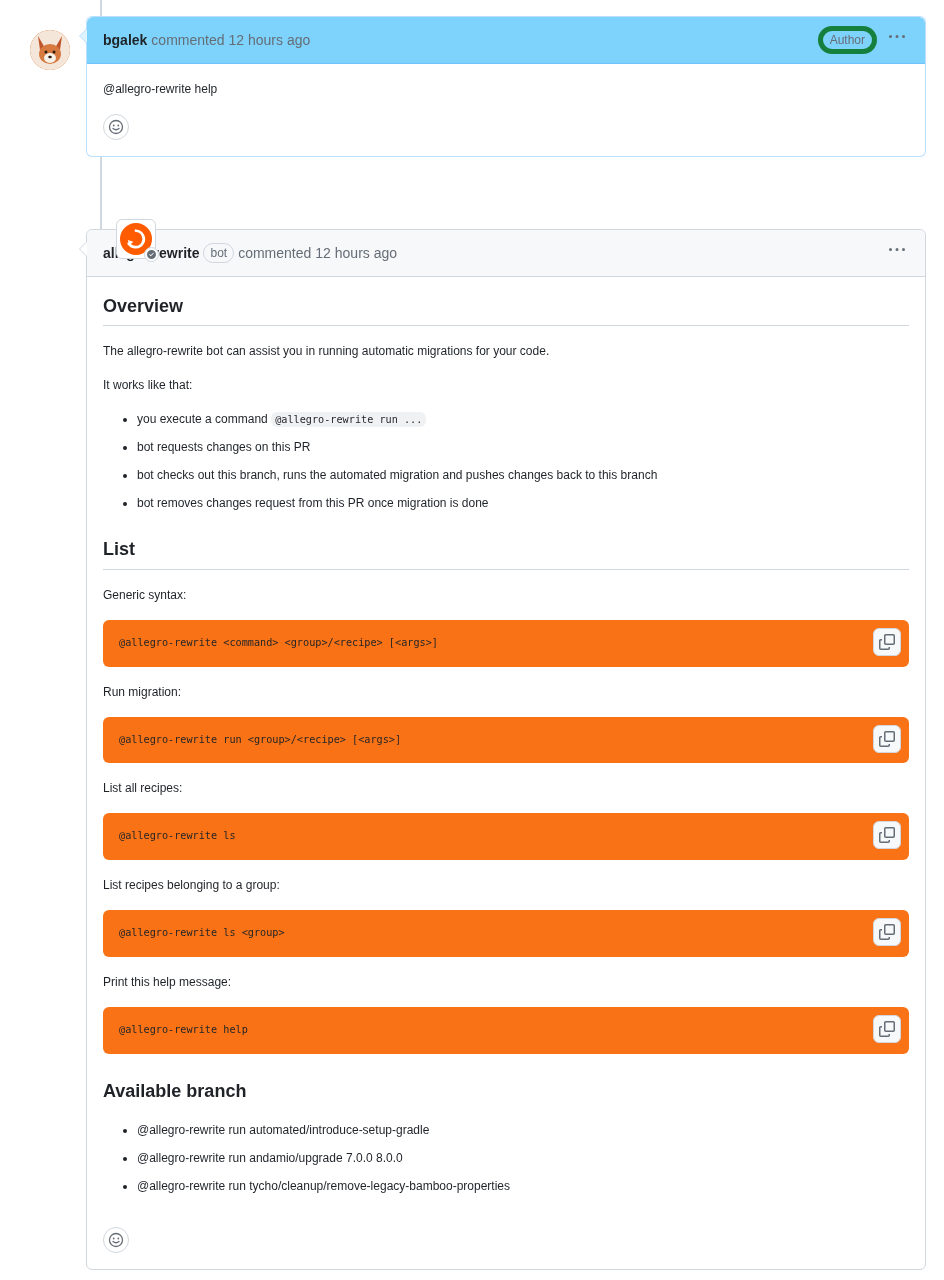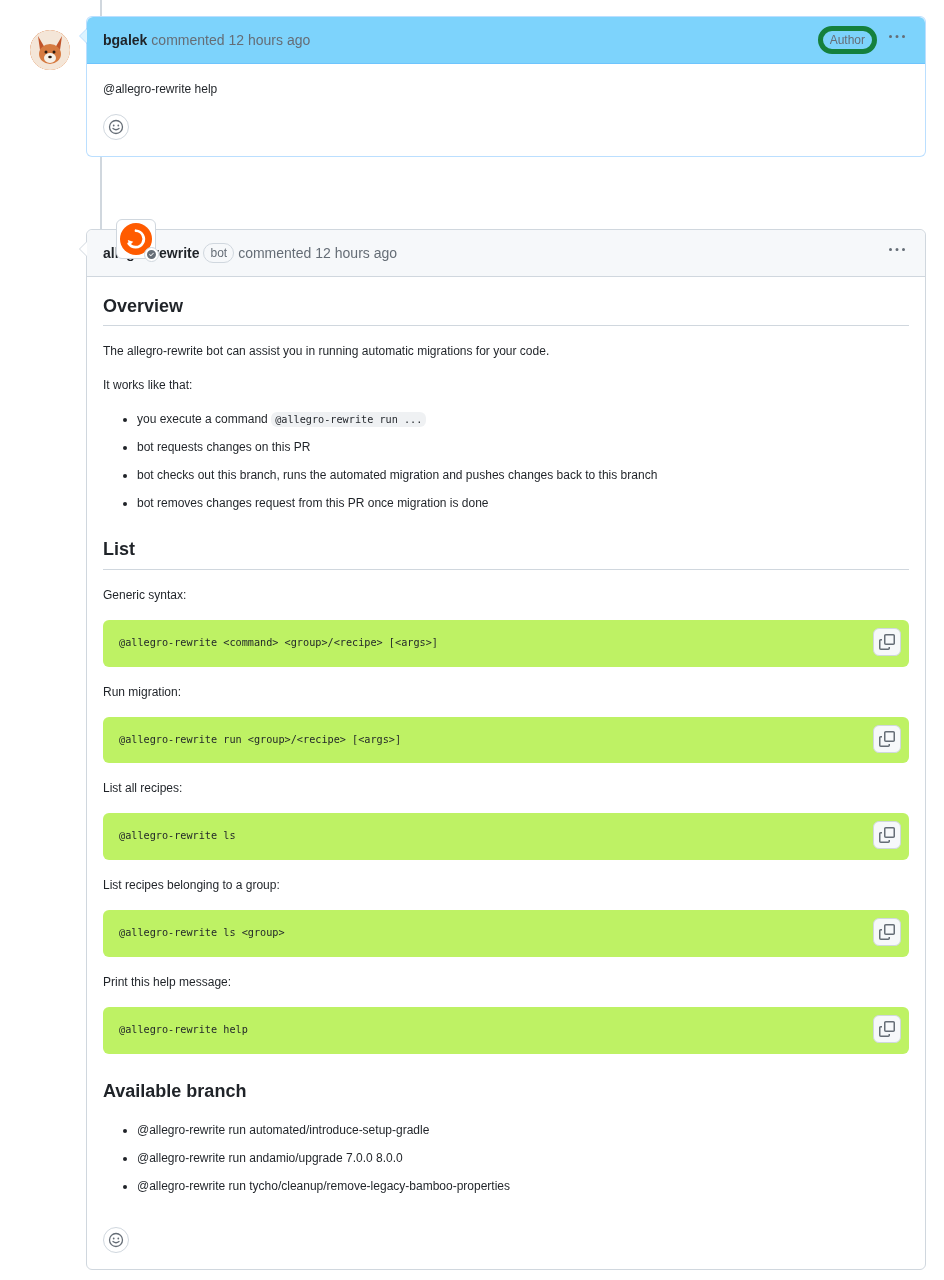--- a/index.html
+++ b/index.html
@@ -190,21 +190,21 @@
   }
   .comment-body code.inline {
     font-family: ui-monospace, SFMono-Regular, "SF Mono", Menlo, Consolas, monospace;
     font-size: 85%;
     background: rgba(175,184,193,0.2);
     border-radius: 6px;
     padding: 0.2em 0.4em;
   }
   .code-block {
     position: relative;
-    background: #bef264;
+    background: #f97316;
     border-radius: 6px;
     padding: 16px;
     font-family: ui-monospace, SFMono-Regular, "SF Mono", Menlo, Consolas, monospace;
     font-size: 85%;
     line-height: 1.45;
     margin: 0 0 16px 0;
     overflow: auto;
   }
   .copy-btn {
     position: absolute;

